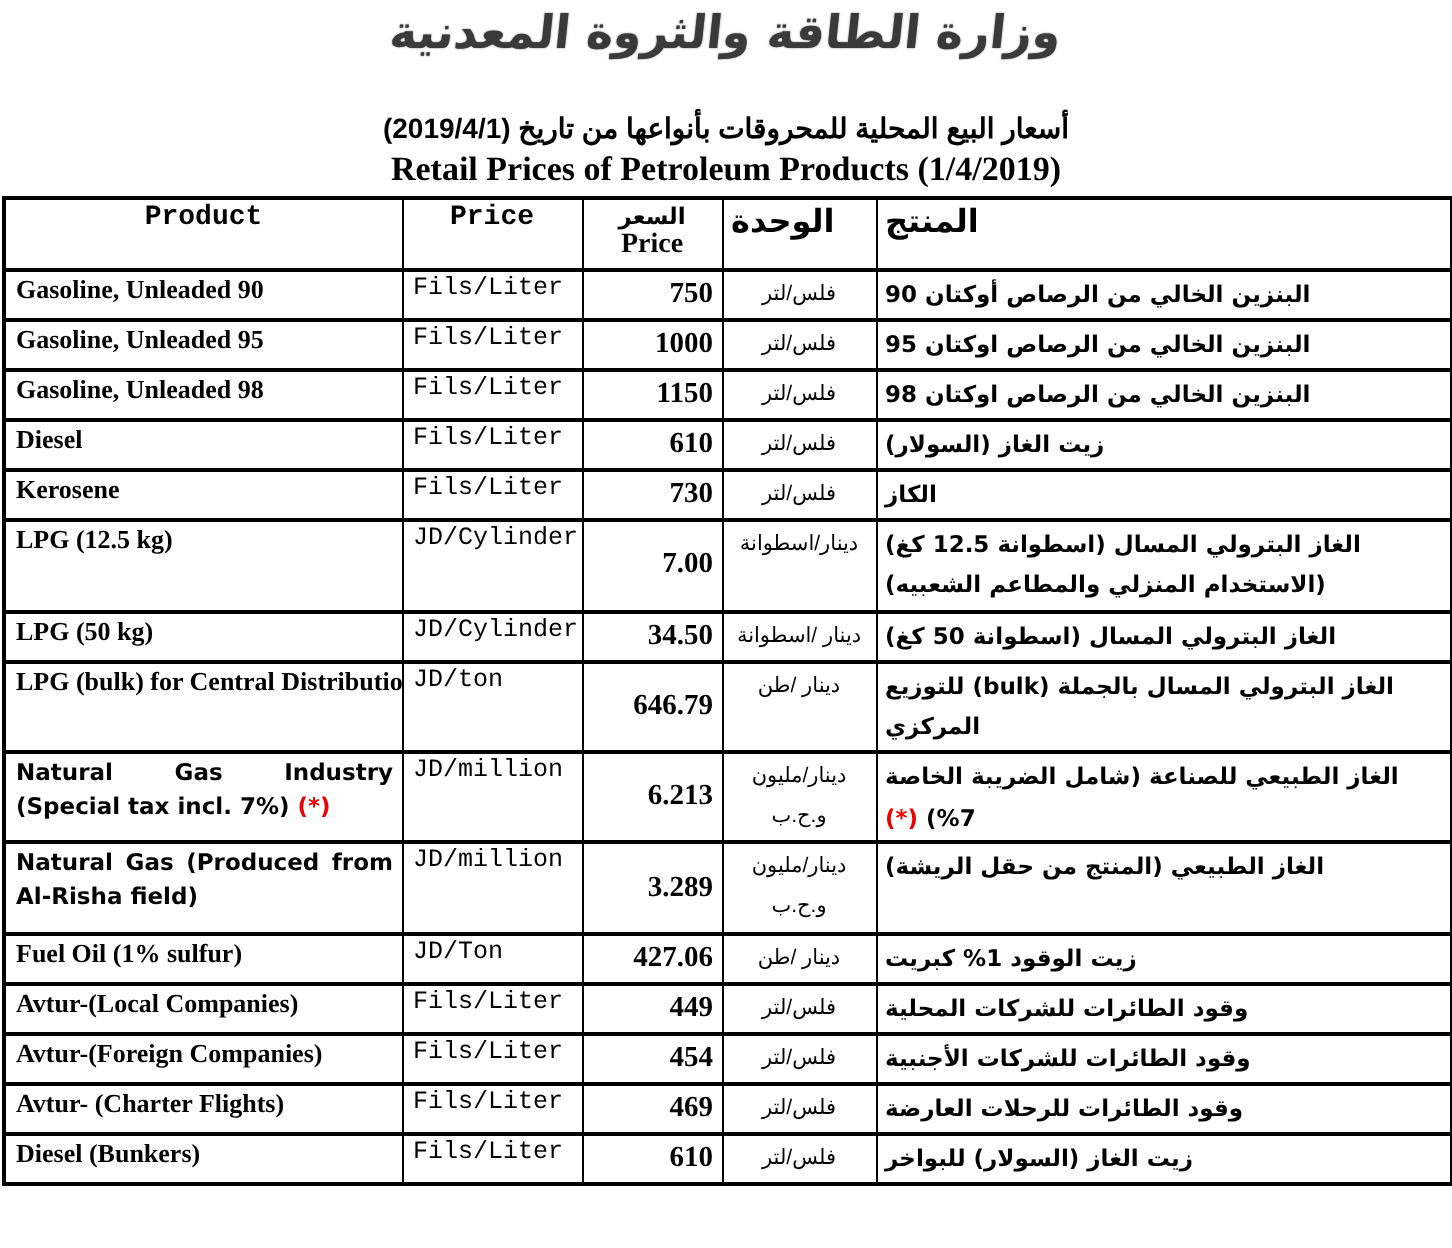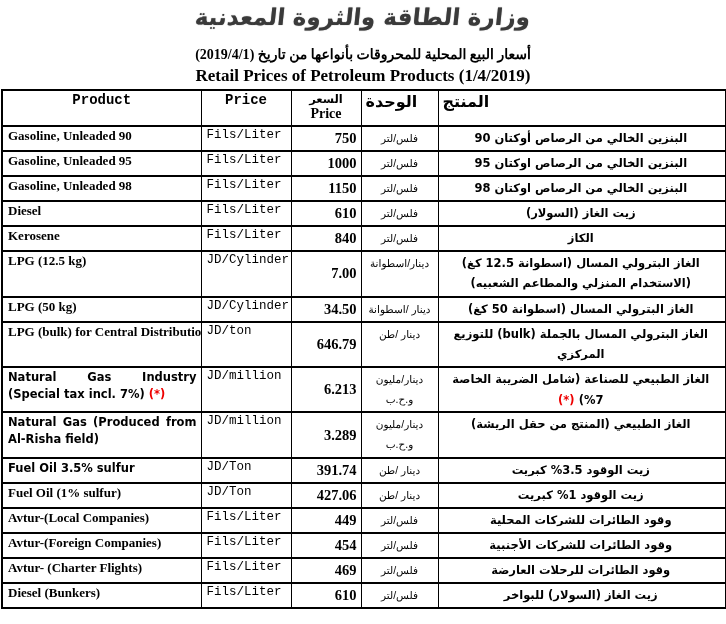--- a/index.html
+++ b/index.html
@@ -14,22 +14,23 @@
     display: inline-block;
     direction: rtl;
     font-family: "DejaVu Sans", sans-serif;
     font-size: 23px; font-weight: bold; color: #3a3a3a;
     transform: skewX(-6deg);
     letter-spacing: 1px;
     text-shadow: 0 0 1px #777;
   }
   .title-ar {
     text-align: center; direction: rtl;
-    font-family: Liberation Serif, serif;
+    font-family: Liberation Sans, sans-serif;
     font-size: 14px; font-weight: bold;
+    margin-top: 10px;
   }
   .title-en {
     text-align: center;
     font-family: "Liberation Serif", serif;
     font-size: 17px; font-weight: bold;
     margin-top: 3px;
   }
   
   table.prices {
     border-collapse: collapse; table-layout: fixed;
@@ -59,21 +60,21 @@
   .prod-en.sans span { font-family: "DejaVu Sans", sans-serif; }
   .unit-en { font-family: Liberation Mono, monospace; font-size: 12.5px; text-align: left; vertical-align: top; padding-left: 5px; }
   .price   { font-family: "Liberation Serif", serif; font-weight: bold; font-size: 14.5px; text-align: right; vertical-align: middle; }
   .unit-ar {
     font-family: Liberation Sans, sans-serif; font-size: 10.5px;
     text-align: center; direction: rtl; vertical-align: top;
     white-space: pre-line; line-height: 1.9; padding-top: 2px;
   }
   .prod-ar {
     font-family: "DejaVu Sans", sans-serif; font-weight: bold; font-size: 11.5px;
-    text-align: center; direction: rtl; vertical-align: top; line-height: 1.8;
+    text-align: left; direction: rtl; vertical-align: top; line-height: 1.8;
     padding-right: 6px;
   }
   .red { color: #ee0000; font-weight: bold; }
 </style>
 </head>
 <body>
 
 <div class="page">
 
   <div class="logo-wrap">
@@ -127,21 +128,21 @@
     <tr style="height:22px">
       <td class="prod-en">Diesel</td>
       <td class="unit-en">Fils/Liter</td>
       <td class="price">610</td>
       <td class="unit-ar">فلس/لتر</td>
       <td class="prod-ar">زيت الغاز (السولار)</td>
     </tr>
     <tr style="height:24px">
       <td class="prod-en">Kerosene</td>
       <td class="unit-en">Fils/Liter</td>
-      <td class="price">840</td>
+      <td class="price">730</td>
       <td class="unit-ar">فلس/لتر</td>
       <td class="prod-ar">الكاز</td>
     </tr>
     <tr style="height:46px">
       <td class="prod-en">LPG (12.5 kg)</td>
       <td class="unit-en">JD/Cylinder</td>
       <td class="price">7.00</td>
       <td class="unit-ar">دينار/اسطوانة</td>
       <td class="prod-ar">الغاز البترولي المسال (اسطوانة 12.5 كغ)(الاستخدام المنزلي والمطاعم الشعبيه)</td>
     </tr>
@@ -168,27 +169,20 @@
       <td class="prod-ar"><span>الغاز الطبيعي للصناعة (شامل الضريبة الخاصة 7%)</span> <span class="red">(*)</span></td>
     </tr>
     <tr style="height:46px">
       <td class="prod-en sans">Natural Gas (Produced from Al-Risha field)</td>
       <td class="unit-en">JD/million</td>
       <td class="price">3.289</td>
       <td class="unit-ar">دينار/مليون
 و.ح.ب</td>
       <td class="prod-ar">الغاز الطبيعي (المنتج من حقل الريشة)</td>
     </tr>
-    <tr style="height:22px">
-      <td class="prod-en sans">Fuel Oil 3.5% sulfur</td>
-      <td class="unit-en">JD/Ton</td>
-      <td class="price">391.74</td>
-      <td class="unit-ar">دينار /طن</td>
-      <td class="prod-ar">زيت الوقود 3.5% كبريت</td>
-    </tr>
     <tr style="height:24px">
       <td class="prod-en">Fuel Oil (1% sulfur)</td>
       <td class="unit-en">JD/Ton</td>
       <td class="price">427.06</td>
       <td class="unit-ar">دينار /طن</td>
       <td class="prod-ar">زيت الوقود 1% كبريت</td>
     </tr>
     <tr style="height:22px">
       <td class="prod-en">Avtur-(Local Companies)</td>
       <td class="unit-en">Fils/Liter</td>

